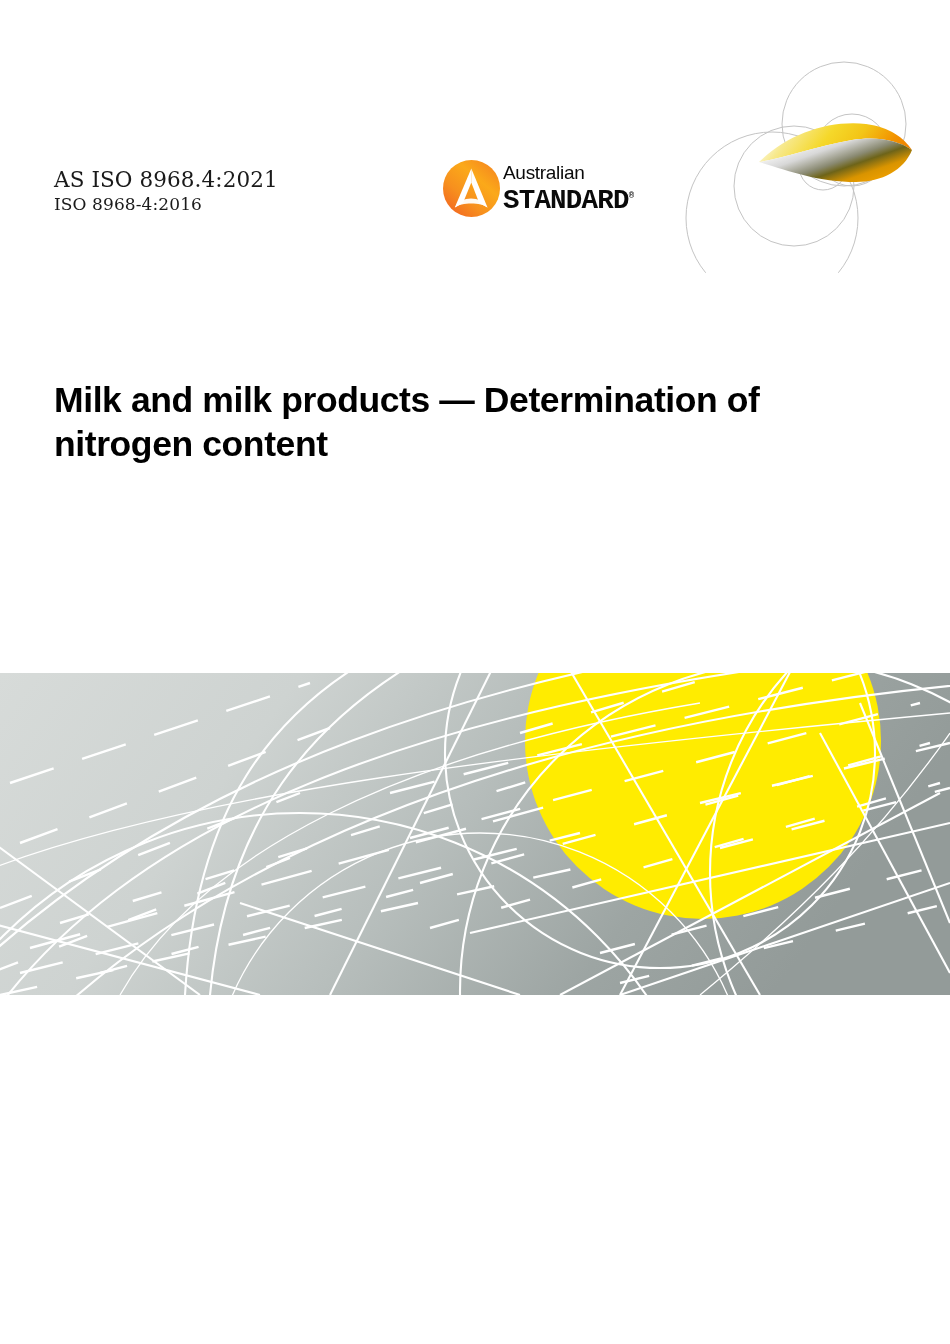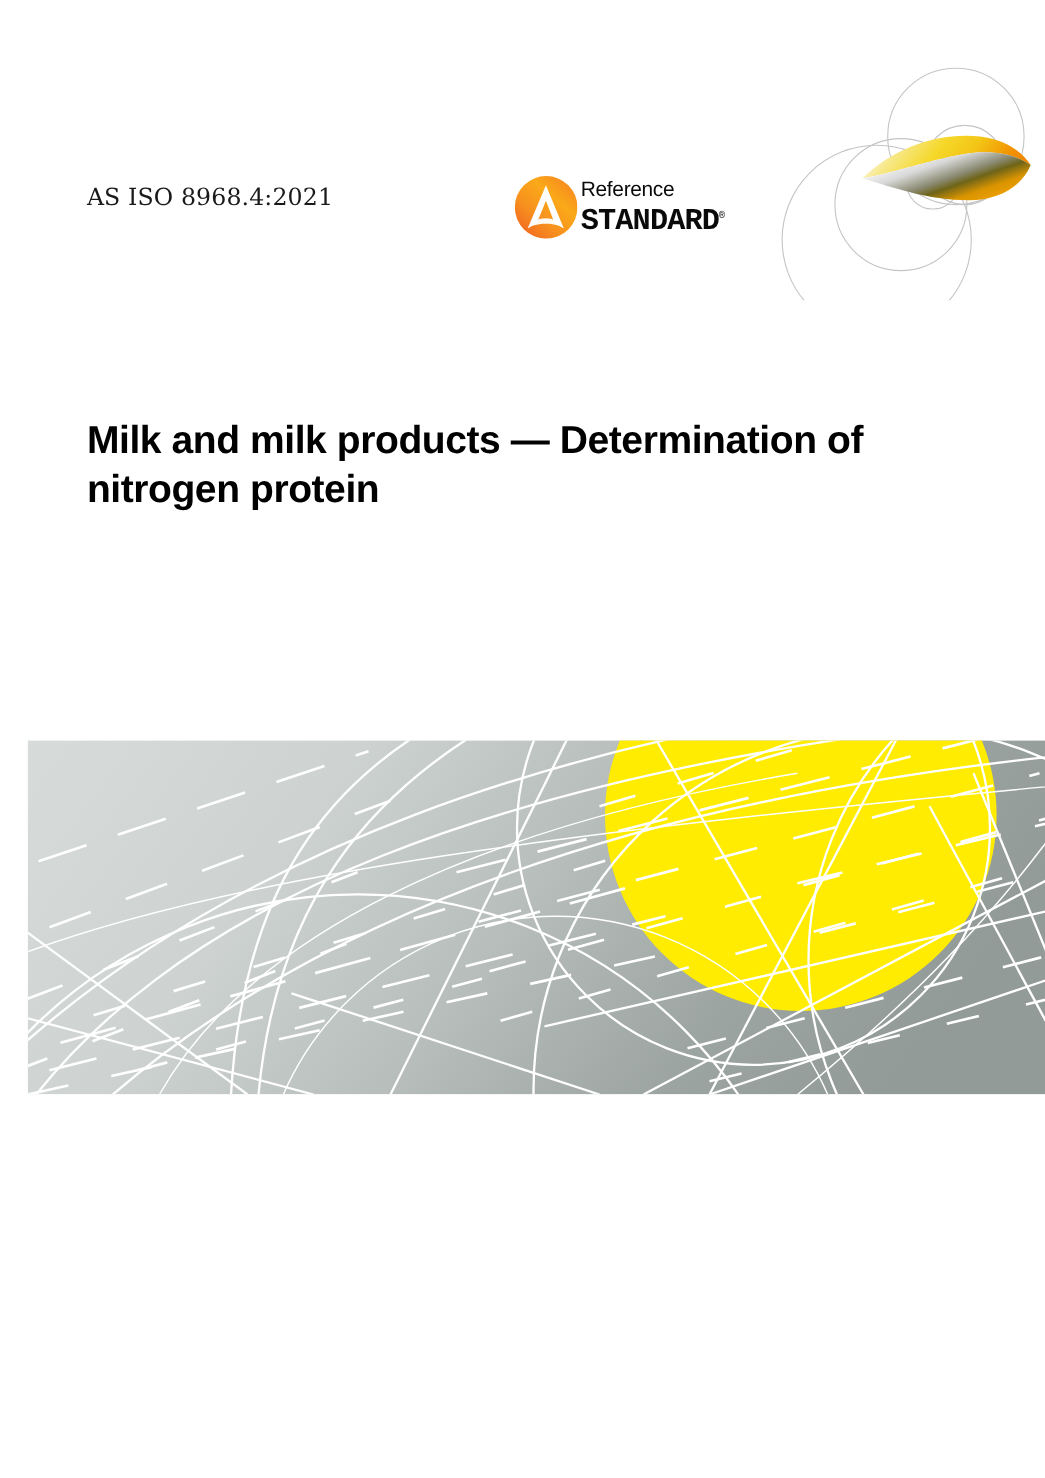--- a/index.html
+++ b/index.html
@@ -13,21 +13,20 @@
     position: relative;
     overflow: hidden;
     font-family: "Liberation Sans", sans-serif;
     -webkit-font-smoothing: antialiased;
   }
 
   .page {
     position: absolute;
     inset: 0;
     background: #ffffff;
-    margin-left: 25px;
   }
 
   
   .header {
     position: absolute;
     left: 0;
     top: 0;
     width: 950px;
     height: 280px;
   }
@@ -172,41 +171,42 @@
 </style>
 </head>
 <body>
 
 <div class="page">
 
   <div class="header">
 
     <div class="doc-ids">
       <div class="doc-id-primary">AS ISO 8968.4:2021</div>
+      <div class="doc-id-secondary">ISO 8968-4:2016</div>
     </div>
 
     <div class="as-logo">
       <div class="as-logo-mark">
         <svg width="57" height="57" viewBox="0 0 57 57" xmlns="http://www.w3.org/2000/svg">
           <defs>
             <linearGradient id="asOrange" x1="0.1" y1="0.95" x2="0.85" y2="0.08">
               <stop offset="0" stop-color="#F26522"></stop>
               <stop offset="0.35" stop-color="#F7901E"></stop>
               <stop offset="0.7" stop-color="#FBA919"></stop>
               <stop offset="1" stop-color="#F68A1E"></stop>
             </linearGradient>
           </defs>
           <circle cx="28.5" cy="28.5" r="28.5" fill="url(#asOrange)"></circle>
           <path d="M28.3 8.5 L44.5 47.5 L36.2 43.0 L28.3 22.5 Z" fill="#ffffff"></path>
           <path d="M28.3 8.5 L28.3 22.5 L20.0 43.0 L11.8 47.5 Z" fill="#ffffff"></path>
           <path d="M11.8 47.5 C18.0 35.5 38.0 35.5 44.5 47.5 C38.0 42.0 18.5 42.0 11.8 47.5 Z" fill="#ffffff" opacity="0.95"></path>
         </svg>
       </div>
       <div class="as-logo-word">
-        <div class="as-word-top">Reference</div>
+        <div class="as-word-top">Australian</div>
         <div class="as-word-bottom">
           <span>STANDARD</span><span class="as-word-reg">®</span>
         </div>
       </div>
     </div>
 
     <div class="sa-logo">
       <svg width="250" height="215" viewBox="0 0 250 215" xmlns="http://www.w3.org/2000/svg">
         <defs>
           <linearGradient id="saTop" x1="0" y1="0.4" x2="1" y2="0.6">
@@ -237,21 +237,21 @@
 
         <path d="M83 104 C112 76 152 62 190 66 C214 69 228 80 236 92
                  C222 82 200 78 176 82 C140 88 110 100 83 104 Z" fill="url(#saTop)"></path>
         <path d="M83 104 C110 100 140 88 176 82 C200 78 222 82 236 92
                  C228 112 206 124 180 124 C142 124 110 112 83 104 Z" fill="url(#saBottom)"></path>
       </svg>
     </div>
   </div>
 
   <div class="title-block">
-    <h1 class="doc-title">Milk and milk products — Determination of nitrogen protein</h1>
+    <h1 class="doc-title">Milk and milk products — Determination of nitrogen content</h1>
   </div>
 
   <div class="banner">
     <svg width="950" height="322" viewBox="0 0 950 322" xmlns="http://www.w3.org/2000/svg">
       <defs>
         <linearGradient id="bgGrad" x1="0" y1="0" x2="1" y2="0.25">
           <stop offset="0" stop-color="#D7DBD9"></stop>
           <stop offset="0.3" stop-color="#CED3D1"></stop>
           <stop offset="0.55" stop-color="#B7BEBC"></stop>
           <stop offset="0.8" stop-color="#9DA5A3"></stop>

